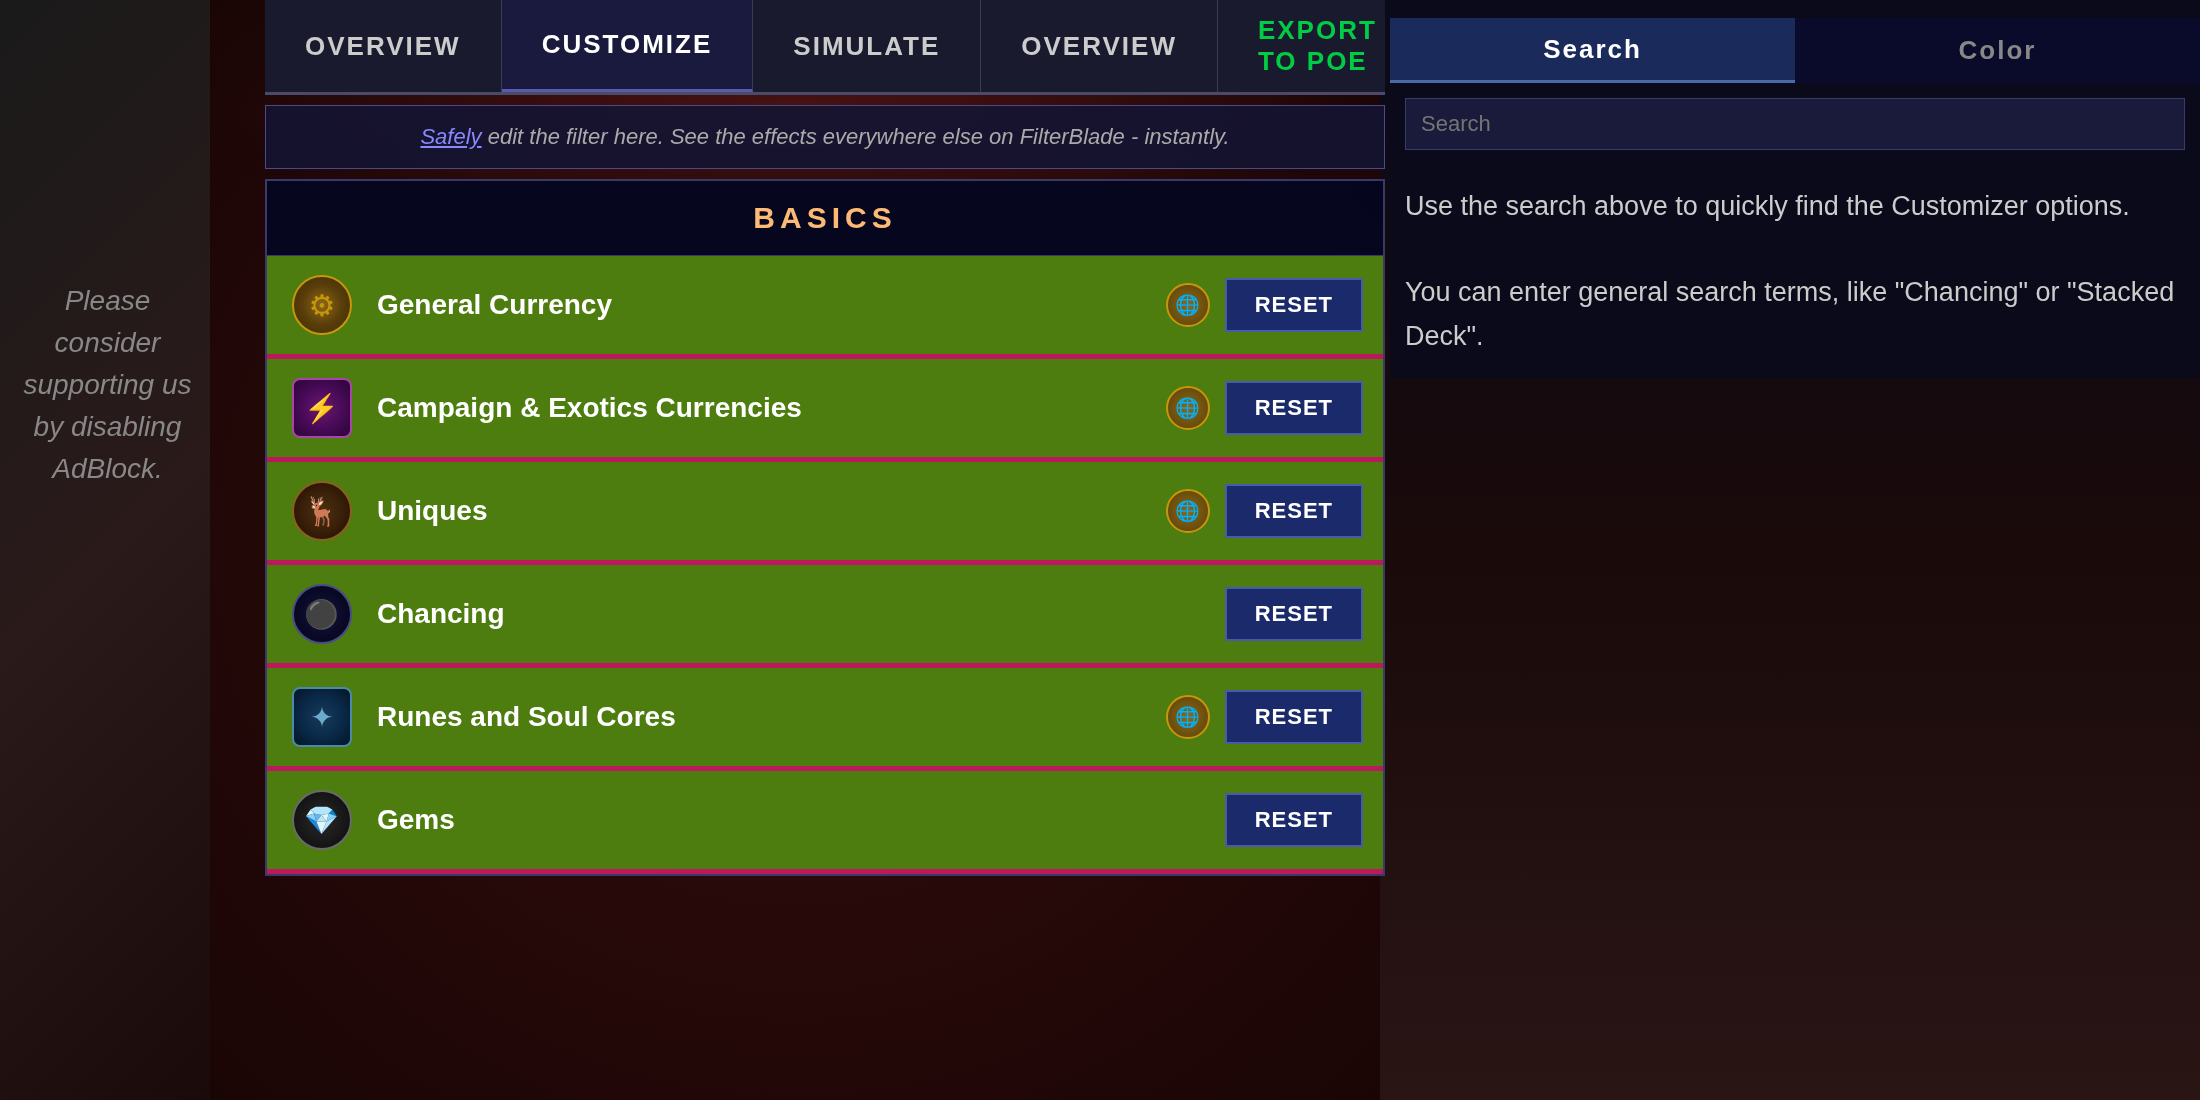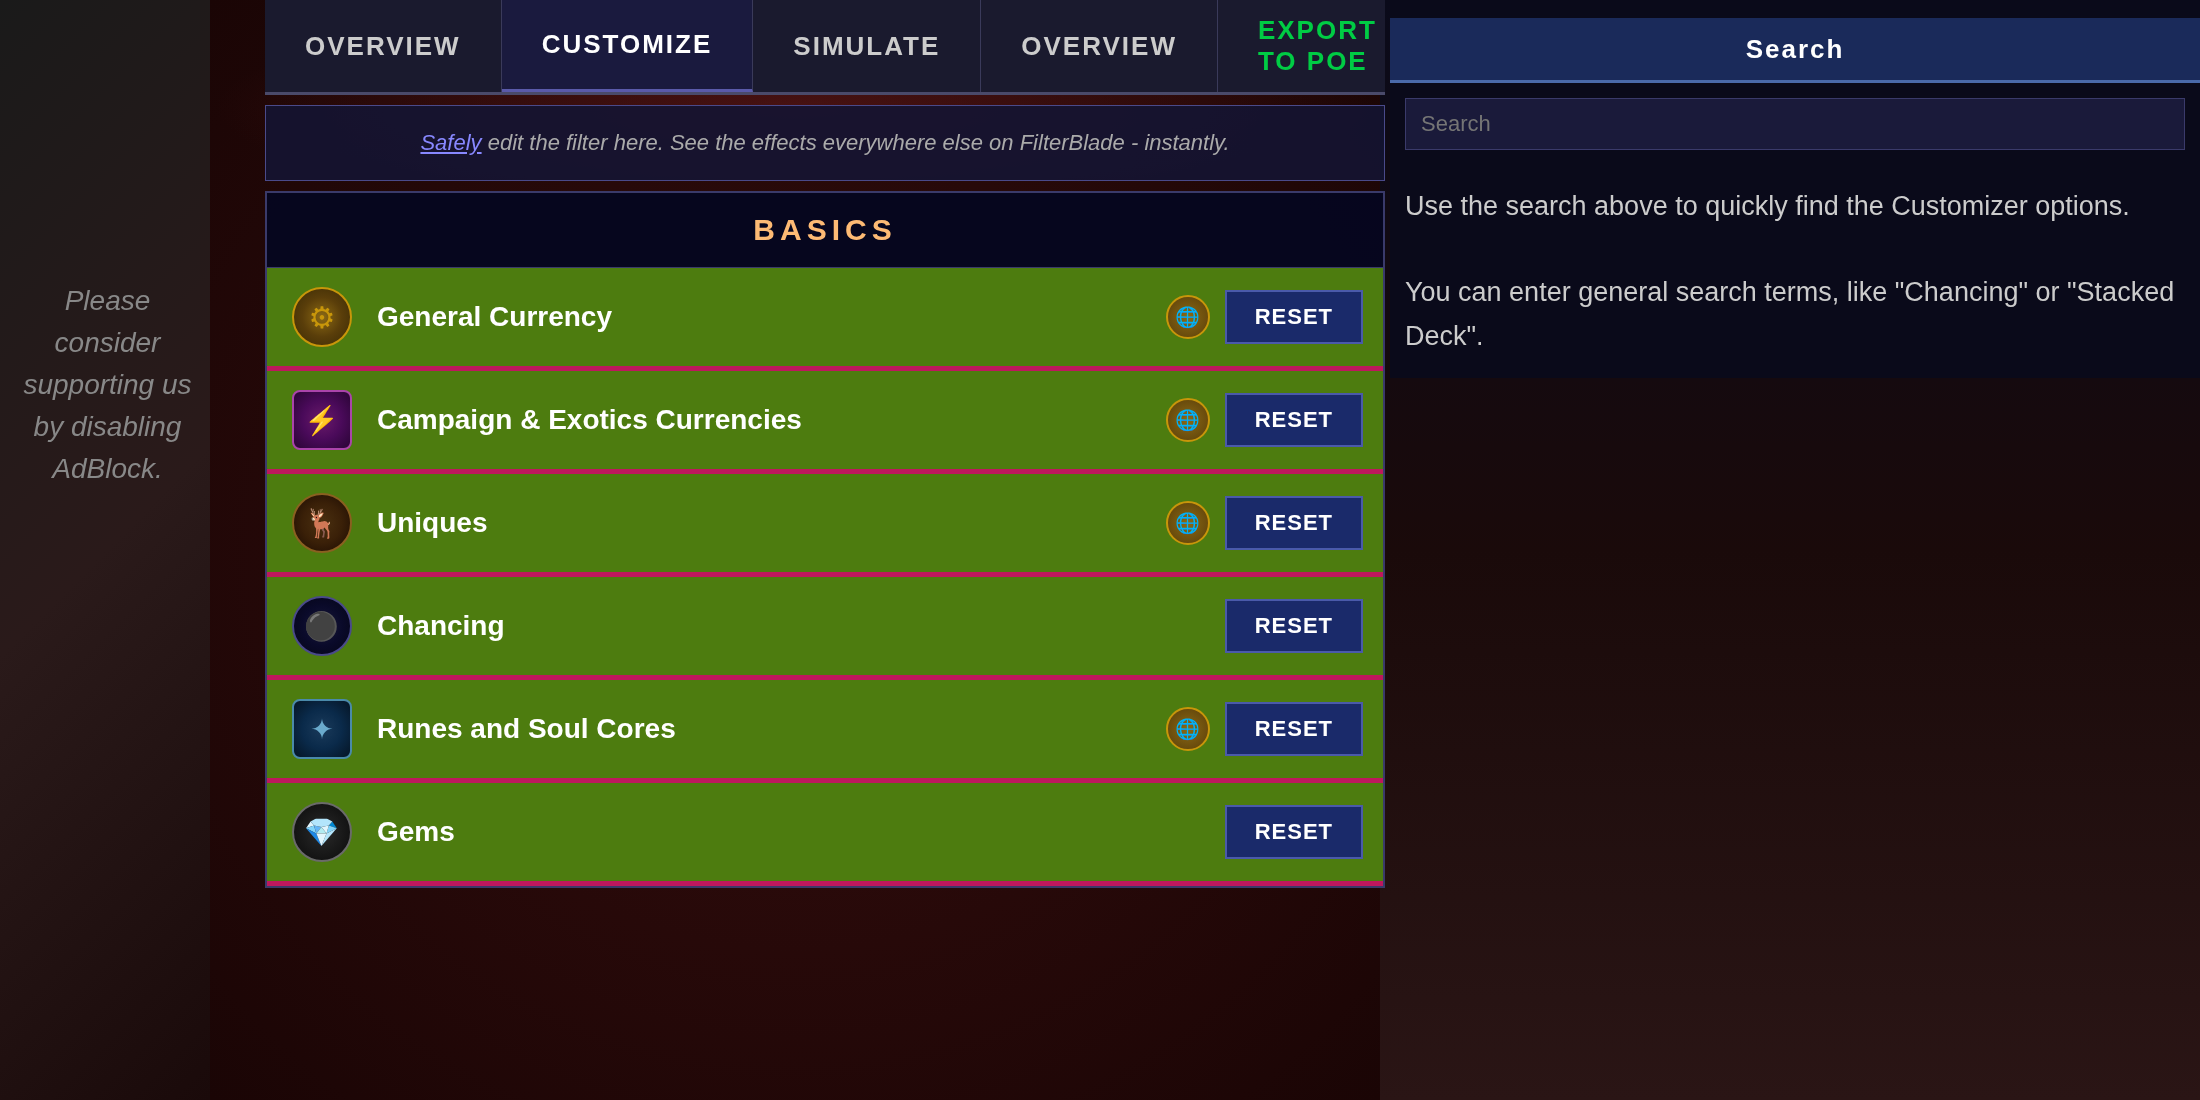--- a/index.html
+++ b/index.html
@@ -105,21 +105,21 @@
 
     .nav-tab.export {
       color: #00cc44;
       font-weight: bold;
     }
 
     
     .info-bar {
       background: rgba(20, 20, 50, 0.9);
       border: 1px solid #4a4a8a;
-      padding: 24px 30px;
+      padding: 18px 30px;
       color: #aaa;
       font-size: 22px;
       font-style: italic;
       text-align: center;
       margin: 10px 0;
     }
 
     .info-bar u {
       color: #8888ff;
     }
@@ -452,20 +452,21 @@
     </div>
 
   </div>
 </div>
 
 <div class="right-panel">
   <div class="right-top-bar"></div>
 
   <div class="right-tabs">
     <div class="right-tab active">Search</div>
+    <div class="right-tab inactive">Color</div>
   </div>
 
   <div class="search-box-container">
     <input class="search-input" type="text" placeholder="Search" style="">
   </div>
 
   <div class="search-help-text">
     <span>Use the search above to quickly find the Customizer options.</span>
     <br><br>
     <span>You can enter general search terms, like "Chancing" or "Stacked Deck".</span>

